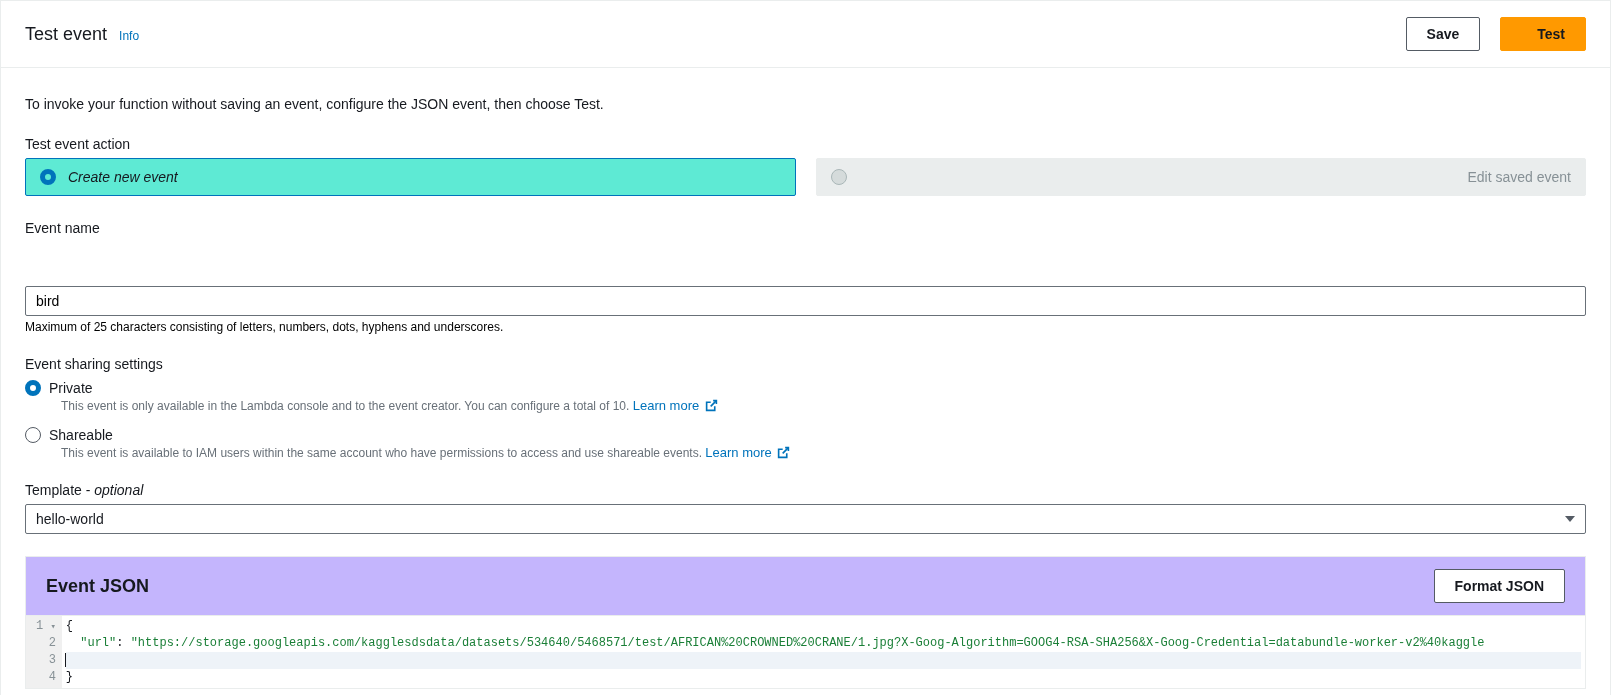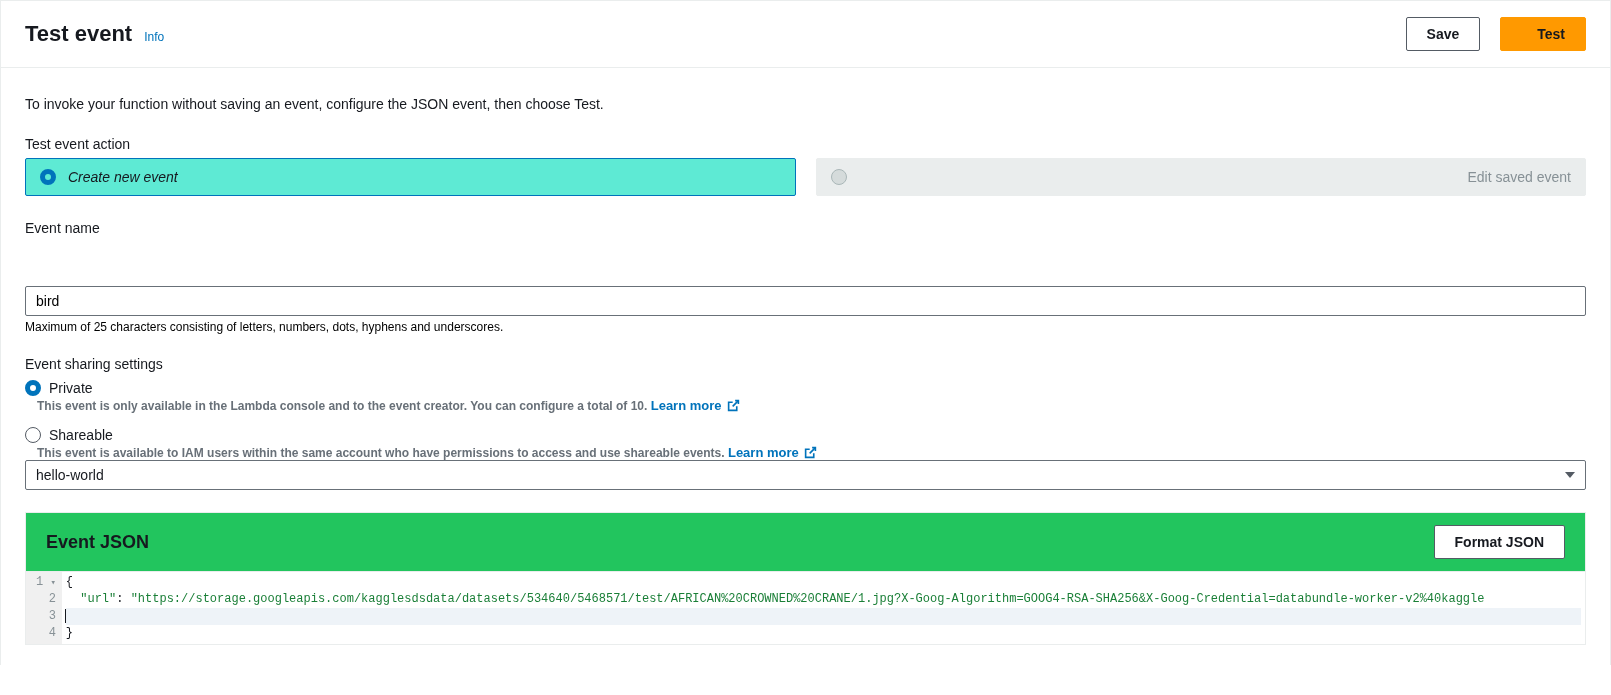--- a/index.html
+++ b/index.html
@@ -12,21 +12,21 @@
   }
   .page { width: 1611px; }
   .header {
     border: 1px solid #eaeded;
     padding: 16px 24px;
     display: flex;
     align-items: center;
     justify-content: space-between;
   }
   .header-left { display: flex; align-items: baseline; gap: 12px; }
-  .header-title { font-size: 22px; font-weight: 700; color: #16191f; }
+  .header-title { font-size: 18px; font-weight: 400; color: #16191f; }
   .info-link { color: #0073bb; font-size: 12px; font-weight: 400; cursor: pointer; }
   .header-right { display: flex; gap: 20px; }
   .btn {
     padding: 6px 20px;
     font-size: 14px;
     font-weight: 700;
     border-radius: 2px;
     cursor: pointer;
     line-height: 20px;
   }
@@ -61,21 +61,21 @@
     border-radius: 2px;
     font-size: 14px;
     font-family: inherit;
     margin-top: 44px;
   }
   .hint { color: #000000; font-size: 12px; margin-top: 4px; }
   .section-gap { margin-top: 22px; }
   .radio-row { display: flex; align-items: center; gap: 8px; margin-top: 8px; }
   .radio-row .radio-outer { cursor: pointer; }
   .radio-selected .radio-outer { border-color: #0073bb; border-width: 5px; }
-  .radio-desc { margin-left: 12px; margin-top: 2px; color: #687078; font-size: 12px; font-weight: bold; }
+  .radio-desc { margin-left: 36px; margin-top: 2px; color: #687078; font-size: 12px; }
   .learn-more { color: #0073bb; font-size: 13px; cursor: pointer; }
   .ext-icon { display: inline-block; vertical-align: -2px; margin-left: 2px; }
   .select {
     width: 100%;
     padding: 6px 10px;
     border: 1px solid #687078;
     border-radius: 2px;
     font-size: 14px;
     display: flex;
     justify-content: space-between;
@@ -83,21 +83,21 @@
     cursor: pointer;
     background: #fff;
     text-align: right;
   }
   .caret {
     width: 0; height: 0;
     border-left: 5px solid transparent;
     border-right: 5px solid transparent;
     border-top: 6px solid #545b64;
   }
-  .json-panel { border: 1px solid #eaeded; background: #22c55e; margin-top: 22px; }
+  .json-panel { border: 1px solid #eaeded; background: #c4b5fd; margin-top: 22px; }
   .json-header {
     display: flex; justify-content: space-between; align-items: center;
     padding: 12px 20px;
   }
   .json-title { font-size: 18px; font-weight: 700; }
   .editor {
     background: #fff;
     font-family: Consolas, Monaco, "Courier New", monospace;
     font-size: 12px;
     display: flex;
@@ -197,20 +197,23 @@
       <span>Learn more</span>
       <svg class="ext-icon" width="13" height="13" viewBox="0 0 16 16" fill="none" stroke="#0073bb" stroke-width="2">
         <path d="M10 2h4v4"></path>
             <path d="M14 2L7 9"></path>
             <path d="M12 9v5H2V4h5"></path>
       </svg>
     </span>
   </div>
 
   
+  <div class="section-gap field-label">
+    <span>Template</span><span> - </span><span class="italic">optional</span>
+  </div>
   <div class="select">
     <span>hello-world</span>
     <span class="caret"></span>
   </div>
 
   
   <div class="json-panel">
     <div class="json-header">
       <span class="json-title">Event JSON</span>
       <button class="btn btn-outline">Format JSON</button>

